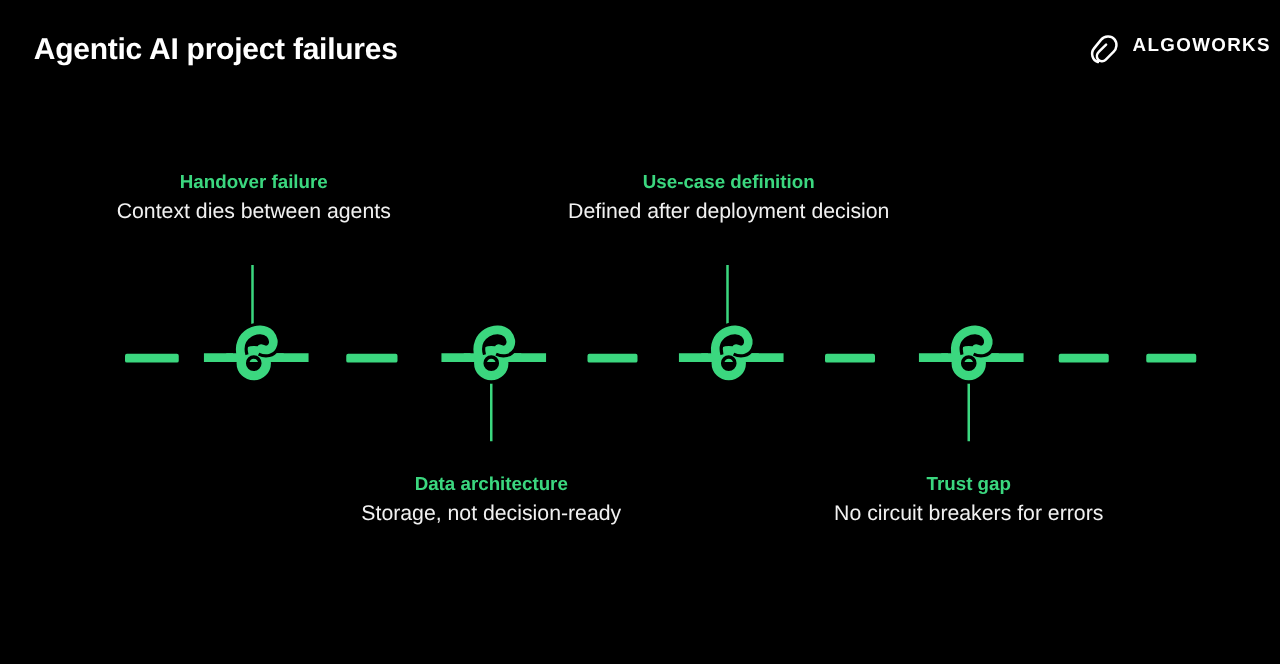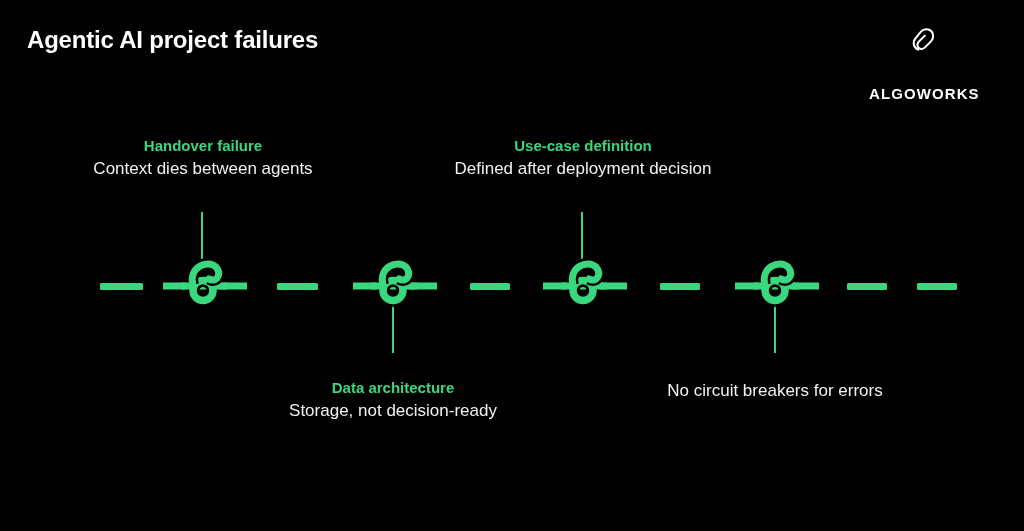--- a/index.html
+++ b/index.html
@@ -10,21 +10,21 @@
   }
   html,body{margin:0;padding:0;background:#000;}
   .canvas{
     position:relative;width:1024px;height:531px;background:var(--bg);
     overflow:hidden;font-family:"Liberation Sans",sans-serif;border-radius:20px;
   }
   .title{
     position:absolute;left:27px;top:26px;font-size:24px;font-weight:700;
     color:var(--title);letter-spacing:-0.2px;
   }
-  .brand{position:absolute;top:26px;left:869px;display:flex;align-items:center;gap:25px;color:#fff;flex-direction:column;}
+  .brand{position:absolute;top:26px;left:869px;display:flex;gap:7px;color:#fff;}
   .brand-name{font-size:15px;font-weight:700;letter-spacing:1.1px;margin-top:2px;}
   .dash{position:absolute;top:283px;height:7px;background:var(--accent);border-radius:1.5px;}
   .knot{position:absolute;top:254px;width:84px;height:64px;}
   .connector{position:absolute;width:2.4px;background:var(--accent);}
   .node-text{position:absolute;width:360px;text-align:center;}
   .node-label{font-size:15px;font-weight:700;color:var(--accent);line-height:20px;}
   .node-desc{font-size:17px;font-weight:400;color:var(--text);margin-top:2px;line-height:22px;}
 </style>
 </head>
 <body>
@@ -90,16 +90,17 @@
     <div class="node-label">Use-case definition</div>
     <div class="node-desc">Defined after deployment decision</div>
   </div>
 
   <div class="node-text" style="left:213px;top:378px">
     <div class="node-label">Data architecture</div>
     <div class="node-desc">Storage, not decision-ready</div>
   </div>
 
   <div class="node-text" style="left:595px;top:378px">
+    <div class="node-label">Trust gap</div>
     <div class="node-desc">No circuit breakers for errors</div>
   </div>
 
 </div>
 
 </body></html>

